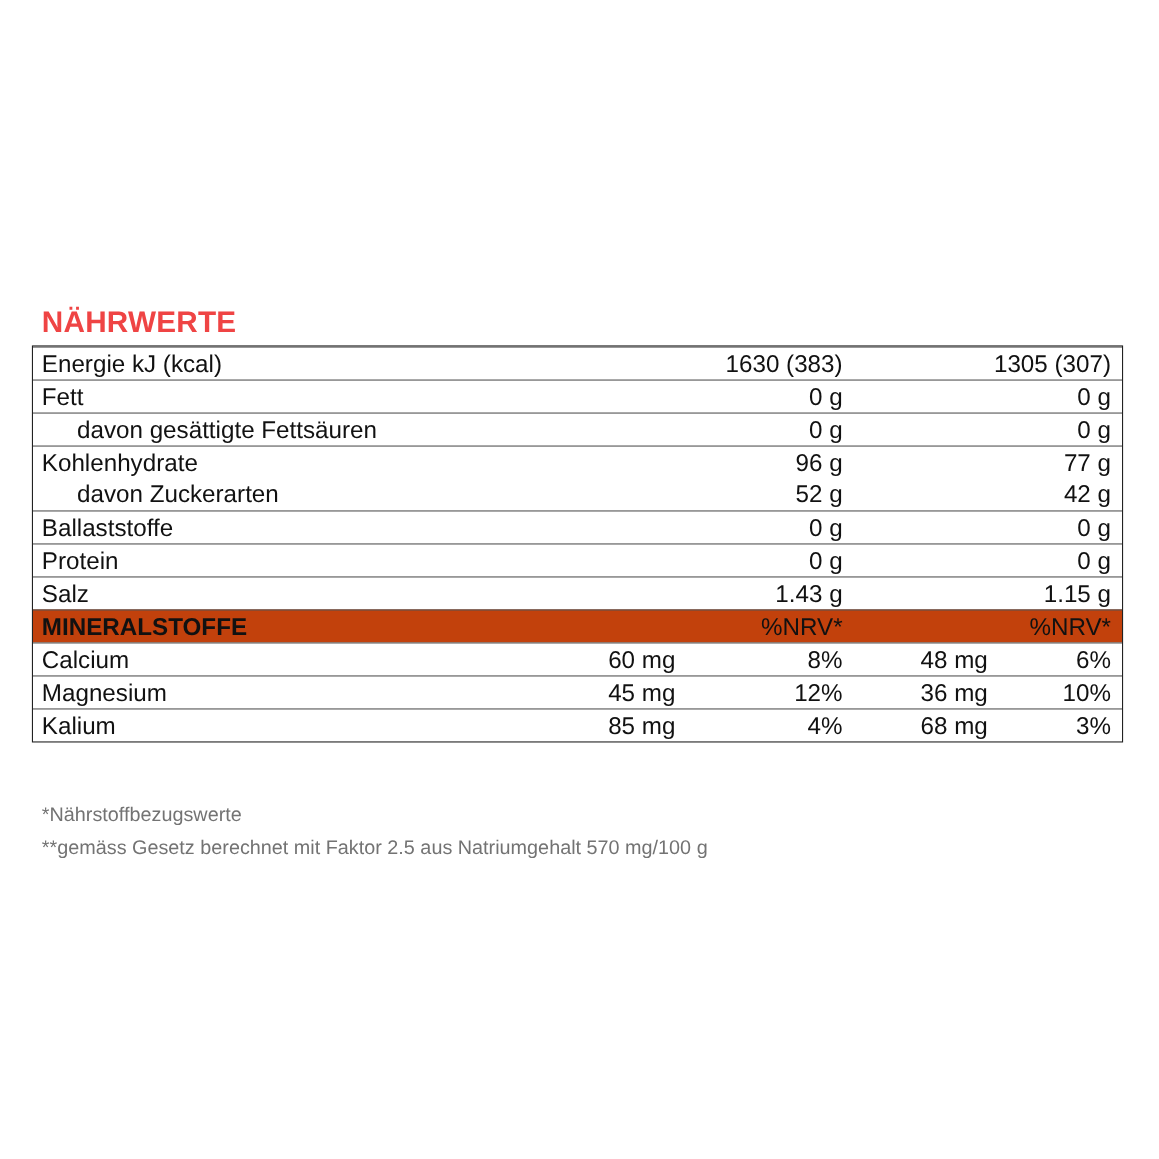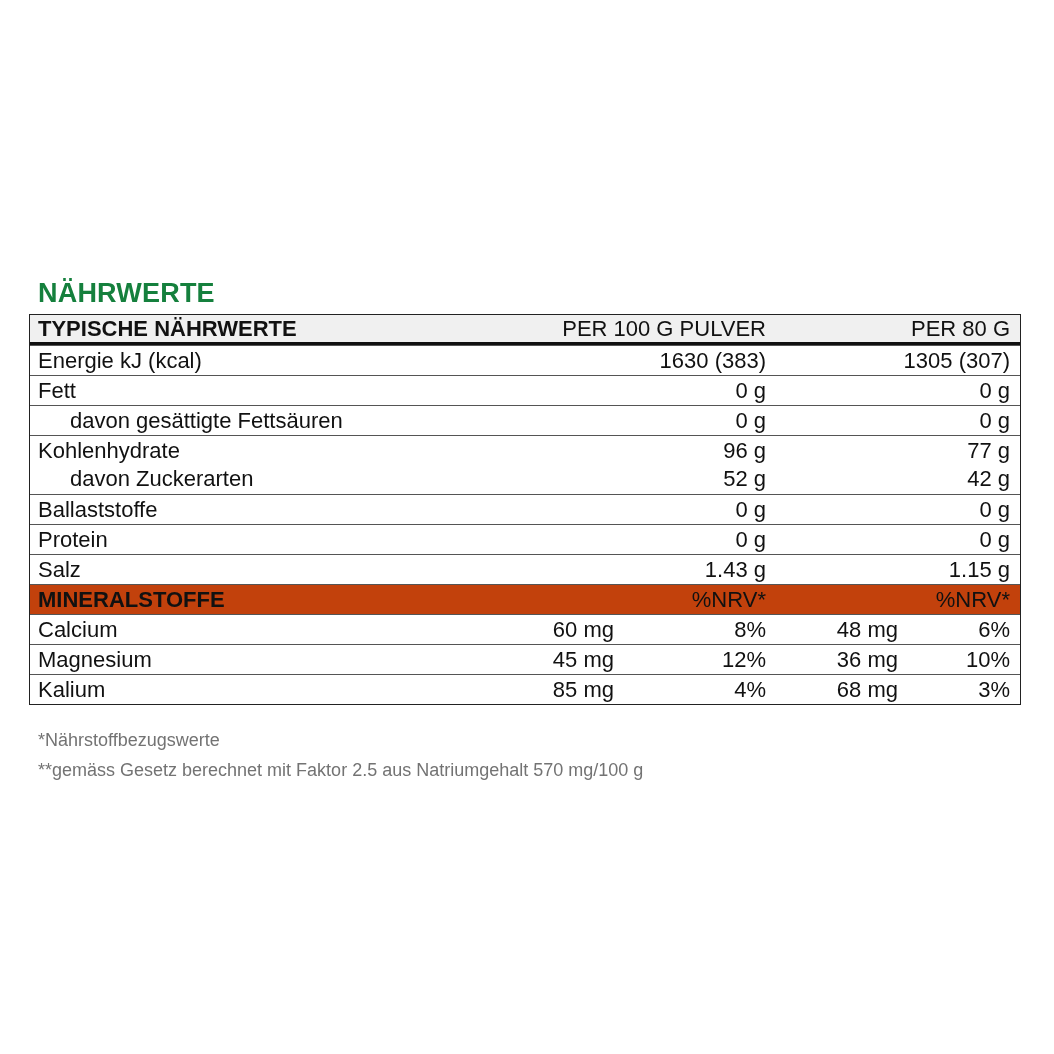--- a/index.html
+++ b/index.html
@@ -1,17 +1,17 @@
 <!DOCTYPE html>
 <html><head>
 <meta charset="utf-8">
 <style>
   html, body { margin: 0; padding: 0; background: #ffffff; }
   body { width: 1054px; height: 1054px; position: relative; font-family: "Liberation Sans", sans-serif; color: #111; }
-  .title { position: absolute; left: 38px; top: 278px; font-size: 27px; font-weight: bold; color: #15803d; letter-spacing: 0.2px; }
+  .title { position: absolute; left: 38px; top: 278px; font-size: 27px; font-weight: bold; color: #ef4444; letter-spacing: 0.2px; }
   .table { position: absolute; left: 29px; top: 314px; width: 992px; border: 1.5px solid #222; box-sizing: border-box; }
   .row { position: relative; height: 29px; border-top: 1px solid #555; font-size: 22px; line-height: 29px; }
   .row.first { border-top: none; }
   .row.hdr { background: #f0f0f0; border-bottom: 3px solid #111; height: 27px; line-height: 27px; }
   .row.mhdr { background: #c2410c; }
   .row.tall { height: 58px; }
   .cell { position: absolute; top: 0; white-space: nowrap; }
   .lbl { left: 8px; }
   .lbl.indent { left: 40px; }
   .bold { font-weight: bold; }
@@ -23,25 +23,20 @@
   .m4 { right: 10px; }
   .sub { position: absolute; left: 0; right: 0; height: 29px; }
   .foot { position: absolute; left: 38px; font-size: 18px; color: #737373; }
 </style>
 </head>
 <body>
 
 <div class="title">NÄHRWERTE</div>
 
 <div class="table">
-  <div class="row first hdr">
-    <span class="cell lbl bold">TYPISCHE NÄHRWERTE</span>
-    <span class="cell c1">PER 100 G PULVER</span>
-    <span class="cell c2">PER 80 G</span>
-  </div>
 
   <div class="row">
     <span class="cell lbl">Energie kJ (kcal)</span>
     <span class="cell c1">1630 (383)</span>
     <span class="cell c2">1305 (307)</span>
   </div>
   <div class="row">
     <span class="cell lbl">Fett</span>
     <span class="cell c1">0 g</span>
     <span class="cell c2">0 g</span>

